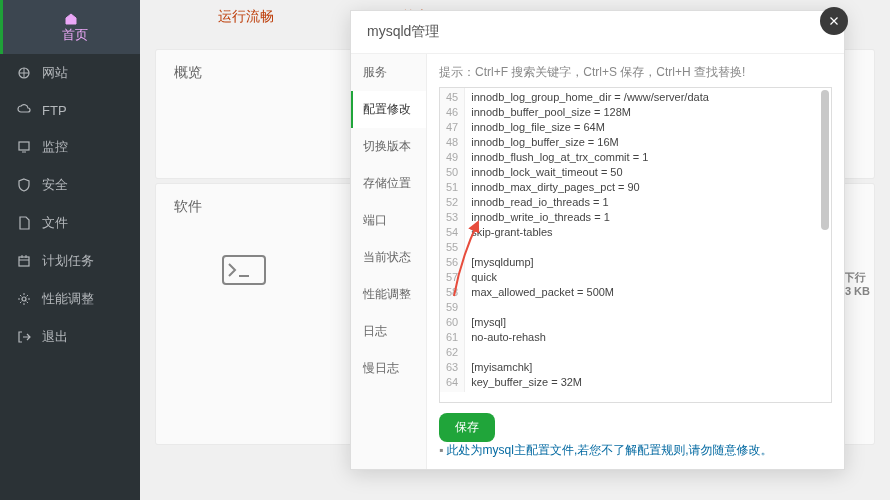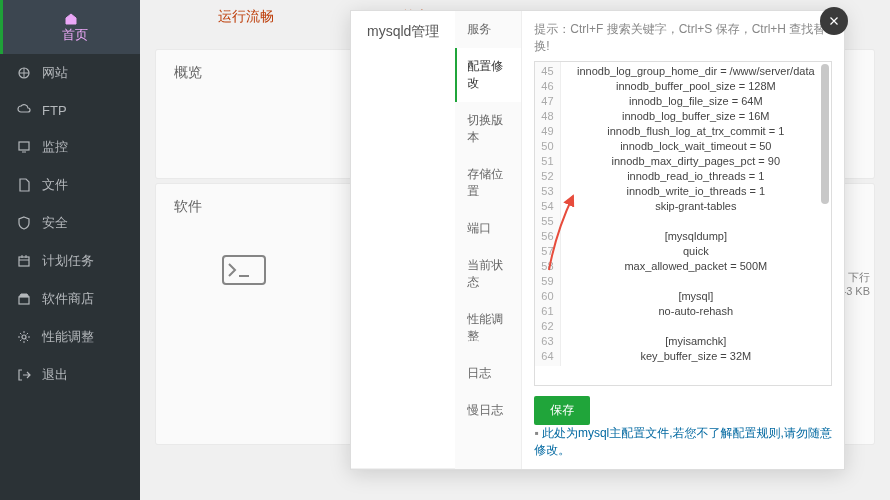--- a/index.html
+++ b/index.html
@@ -17,38 +17,38 @@
 .panel-title { padding: 14px 18px; font-size: 14px; color: #666; }
 .overview-body { display: flex; padding: 0 18px 20px; }
 .overview-col { flex: 1; text-align: center; }
 .overview-label { font-size: 13px; color: #888; margin-bottom: 10px; }
 .overview-num { font-size: 30px; color: #20a53a; font-weight: 300; }
 .soft-grid { display: flex; flex-wrap: wrap; padding: 10px 18px 20px; gap: 40px; }
 .soft-item { width: 140px; text-align: center; cursor: pointer; }
 .soft-icon { width: 50px; height: 40px; margin: 8px auto; display: flex; align-items: center; justify-content: center; color: #888; }
 .soft-label { font-size: 12px; color: #666; }
 .soft-label .play { color: #20a53a; }
-.net-box { position: absolute; right: 20px; top: 270px; font-size: 11px; color: #888; text-align: right; }
+.net-box { position: absolute; right: 20px; top: 270px; font-size: 11px; color: #888; text-align: center; font-weight: bold; }
 .net-box .dot { display: inline-block; width: 6px; height: 6px; background: #5cb85c; margin-right: 4px; }
 .modal-backdrop { position: absolute; inset: 0; background: rgba(0,0,0,0.02); }
-.modal { position: absolute; left: 350px; top: 10px; width: 495px; height: 460px; background: #fff; border: 1px solid #ddd; box-shadow: 0 4px 20px rgba(0,0,0,.15); display: flex; flex-direction: row; }
+.modal { position: absolute; left: 350px; top: 10px; width: 495px; height: 460px; background: #fff; border: 1px solid #ddd; box-shadow: 0 4px 20px rgba(0,0,0,.15); display: flex; flex-direction: column; }
 .modal-close { position: absolute; right: -4px; top: -4px; width: 28px; height: 28px; background: #3a3a3a; color: #fff; border-radius: 50%; display: flex; align-items: center; justify-content: center; font-size: 16px; cursor: pointer; z-index: 10; }
 .modal-header { padding: 12px 16px; font-size: 14px; color: #555; border-bottom: 1px solid #f0f0f0; }
 .modal-body { flex: 1; display: flex; overflow: hidden; }
-.modal-nav { width: 67px; background: #fafafa; border-right: 1px solid #eee; }
+.modal-nav { width: 76px; background: #fafafa; border-right: 1px solid #eee; }
 .modal-nav-item { padding: 10px 12px; font-size: 12px; color: #666; cursor: pointer; }
 .modal-nav-item.active { background: #fff; border-left: 2px solid #20a53a; padding-left: 10px; color: #333; }
 .modal-content { flex: 1; padding: 10px 12px; display: flex; flex-direction: column; overflow: hidden; }
 .hint { font-size: 12px; color: #888; margin-bottom: 6px; }
 .editor { flex: 1; border: 1px solid #ddd; background: #fff; font-family: Consolas, monospace; font-size: 11px; overflow-y: auto; position: relative; }
 .editor-inner { display: flex; }
 .gutter { background: #fafafa; color: #aaa; text-align: right; padding: 2px 6px; border-right: 1px solid #eee; user-select: none; }
-.gutter div, .code div { height: 15px; line-height: 15px; white-space: pre; text-align: center; }
+.gutter div, .code div { height: 15px; line-height: 15px; white-space: pre; }
 .code { padding: 2px 6px; color: #444; flex: 1; }
-.save-btn { margin-top: 10px; padding: 6px 16px; background: #20a53a; color: #fff; border: none; font-size: 12px; cursor: pointer; border-radius: 2px; align-self: flex-start; }
+.save-btn { margin-top: 10px; padding: 6px 16px; background: #20a53a; color: #fff; border: none; font-size: 12px; cursor: pointer; border-radius: 8px; align-self: flex-start; }
 .note { font-size: 12px; color: #0369a1; }
 .note::before { content: "▪ "; color: #888; }
 .arrow { position: absolute; left: 6px; top: 130px; width: 60px; height: 80px; pointer-events: none; z-index: 5; }
 .scroll-thumb { position: absolute; right: 2px; top: 2px; width: 8px; height: 140px; background: #c8c8c8; border-radius: 4px; }
 </style>
 </head>
 <body>
 
 <div class="sidebar">
     <div class="sidebar-item active">
@@ -81,50 +81,41 @@
         <svg viewBox="0 0 14 14">
           <rect x="2" y="2" width="10" height="8" fill="none" stroke-width="1.2"></rect>
           <path d="M5 12h4"></path>
         </svg>
       </span>
       <span>监控</span>
     </div>
     <div class="sidebar-item">
       <span class="sb-icon">
         <svg viewBox="0 0 14 14">
+          <path d="M7 1l5 2v4c0 3-2 5-5 6-3-1-5-3-5-6V3z" fill="none" stroke-width="1.2"></path>
+        </svg>
+      </span>
+      <span>安全</span>
+    </div>
+    <div class="sidebar-item">
+      <span class="sb-icon">
+        <svg viewBox="0 0 14 14">
           <path d="M3 1h6l3 3v9H3z" fill="none" stroke-width="1.2"></path>
         </svg>
       </span>
       <span>文件</span>
-    </div>
-    <div class="sidebar-item">
-      <span class="sb-icon">
-        <svg viewBox="0 0 14 14">
-          <path d="M7 1l5 2v4c0 3-2 5-5 6-3-1-5-3-5-6V3z" fill="none" stroke-width="1.2"></path>
-        </svg>
-      </span>
-      <span>安全</span>
     </div>
     <div class="sidebar-item">
       <span class="sb-icon">
         <svg viewBox="0 0 14 14">
           <rect x="2" y="3" width="10" height="9" fill="none" stroke-width="1.2"></rect>
           <path d="M2 6h10M5 1v3M9 1v3"></path>
         </svg>
       </span>
       <span>计划任务</span>
-    </div>
-    <div class="sidebar-item">
-      <span class="sb-icon">
-        <svg viewBox="0 0 14 14">
-          <rect x="2" y="5" width="10" height="7" fill="none" stroke-width="1.2"></rect>
-          <path d="M2 5l2-3h6l2 3"></path>
-        </svg>
-      </span>
-      <span>软件商店</span>
     </div>
     <div class="sidebar-item">
       <span class="sb-icon">
         <svg viewBox="0 0 14 14">
           <circle cx="7" cy="7" r="2" fill="none" stroke-width="1.2"></circle>
           <path d="M7 1v2M7 11v2M1 7h2M11 7h2M3 3l1.4 1.4M9.6 9.6L11 11M11 3l-1.4 1.4M4.4 9.6L3 11"></path>
         </svg>
       </span>
       <span>性能调整</span>
     </div>

